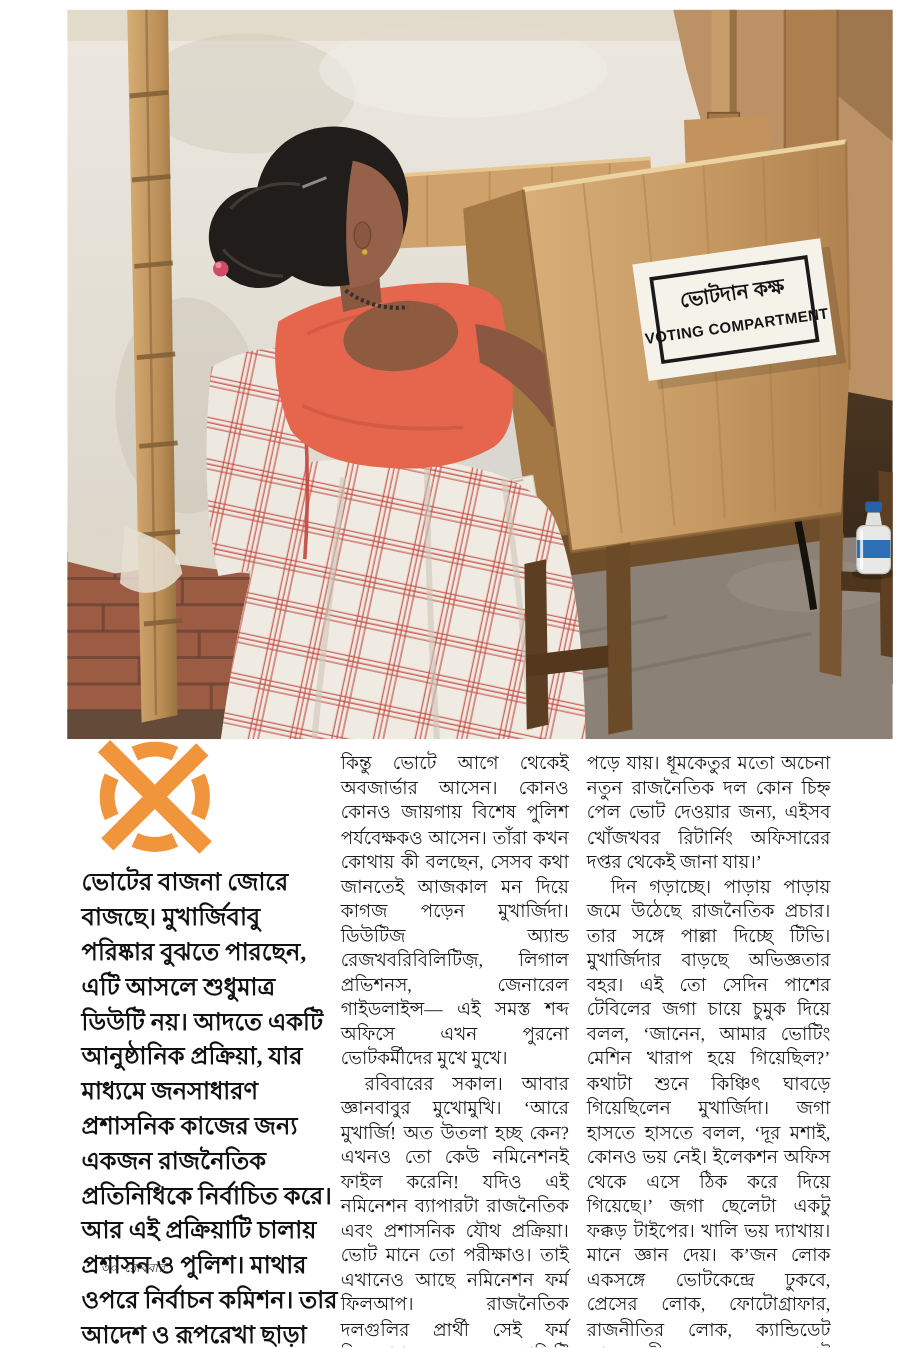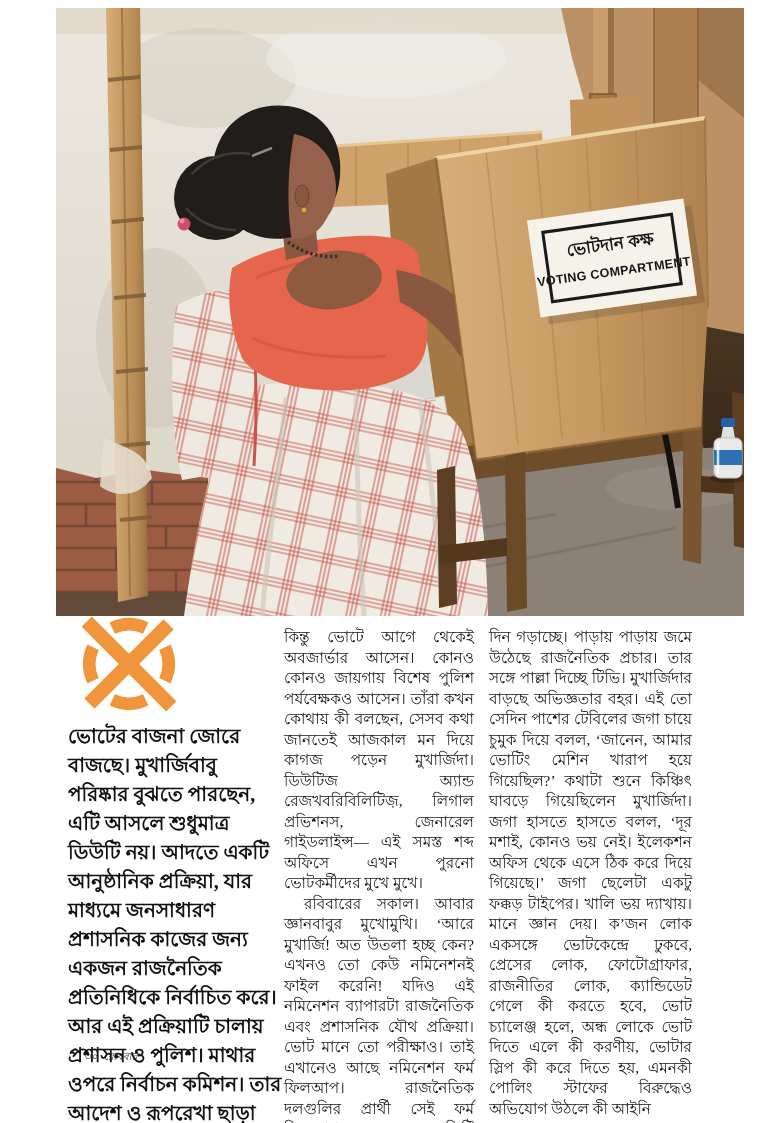--- a/index.html
+++ b/index.html
@@ -189,20 +189,21 @@
   </div>
 
   <div class="lede">ভোটের বাজনা জোরে বাজছে। মুখার্জিবাবু পরিষ্কার বুঝতে পারছেন, এটি আসলে শুধুমাত্র ডিউটি নয়। আদতে একটি আনুষ্ঠানিক প্রক্রিয়া, যার মাধ্যমে জনসাধারণ প্রশাসনিক কাজের জন্য একজন রাজনৈতিক প্রতিনিধিকে নির্বাচিত করে। আর এই প্রক্রিয়াটি চালায় প্রশাসন ও পুলিশ। মাথার ওপরে নির্বাচন কমিশন। তার আদেশ ও রূপরেখা ছাড়া একলাইনও নড়া যাবে না।</div>
 
   <div class="col col-middle">
     <p>কিন্তু ভোটে আগে থেকেই অবজার্ভার আসেন। কোনও কোনও জায়গায় বিশেষ পুলিশ পর্যবেক্ষকও আসেন। তাঁরা কখন কোথায় কী বলছেন, সেসব কথা জানতেই আজকাল মন দিয়ে কাগজ পড়েন মুখার্জিদা। ডিউটিজ অ্যান্ড রেজখবরিবিলিটিজ়, লিগাল প্রভিশনস, জেনারেল গাইডলাইন্স— এই সমস্ত শব্দ অফিসে এখন পুরনো ভোটকর্মীদের মুখে মুখে।</p>
     <p>রবিবারের সকাল। আবার জ্ঞানবাবুর মুখোমুখি। ‘আরে মুখার্জি! অত উতলা হচ্ছ কেন? এখনও তো কেউ নমিনেশনই ফাইল করেনি! যদিও এই নমিনেশন ব্যাপারটা রাজনৈতিক এবং প্রশাসনিক যৌথ প্রক্রিয়া। ভোট মানে তো পরীক্ষাও। তাই এখানেও আছে নমিনেশন ফর্ম ফিলআপ। রাজনৈতিক দলগুলির প্রার্থী সেই ফর্ম ফিলআপ করেন। প্রতিটি জেলায় প্রশাসনিক স্তরে এই ক্রিয়াকর্ম পরিচালনার জন্য আছেন রিটার্নিং অফিসার এবং অ্যাসিস্ট্যান্ট রিটার্নিং অফিসার। তাঁরাই এ সমস্ত নিয়ে ভাবেন, স্ক্রুটিনি করেন, কোনও প্রার্থী নমিনেশন প্রত্যাহার করলে হইচই</p>
   </div>
 
   <div class="col col-right">
+    <p>পড়ে যায়। ধূমকেতুর মতো অচেনা নতুন রাজনৈতিক দল কোন চিহ্ন পেল ভোট দেওয়ার জন্য, এইসব খোঁজখবর রিটার্নিং অফিসারের দপ্তর থেকেই জানা যায়।’</p>
     <p>দিন গড়াচ্ছে। পাড়ায় পাড়ায় জমে উঠেছে রাজনৈতিক প্রচার। তার সঙ্গে পাল্লা দিচ্ছে টিভি। মুখার্জিদার বাড়ছে অভিজ্ঞতার বহর। এই তো সেদিন পাশের টেবিলের জগা চায়ে চুমুক দিয়ে বলল, ‘জানেন, আমার ভোটিং মেশিন খারাপ হয়ে গিয়েছিল?’ কথাটা শুনে কিঞ্চিৎ ঘাবড়ে গিয়েছিলেন মুখার্জিদা। জগা হাসতে হাসতে বলল, ‘দূর মশাই, কোনও ভয় নেই। ইলেকশন অফিস থেকে এসে ঠিক করে দিয়ে গিয়েছে।’ জগা ছেলেটা একটু ফক্কড় টাইপের। খালি ভয় দ্যাখায়। মানে জ্ঞান দেয়। ক’জন লোক একসঙ্গে ভোটকেন্দ্রে ঢুকবে, প্রেসের লোক, ফোটোগ্রাফার, রাজনীতির লোক, ক্যান্ডিডেট গেলে কী করতে হবে, ভোট চ্যালেঞ্জ হলে, অন্ধ লোকে ভোট দিতে এলে কী করণীয়, ভোটার স্লিপ কী করে দিতে হয়, এমনকী পোলিং স্টাফের বিরুদ্ধেও অভিযোগ উঠলে কী আইনি</p>
   </div>
 
   <div class="footer">
     <span>৩০</span><span>রোববার</span>
   </div>
 
 </div>
 
 </body></html>

